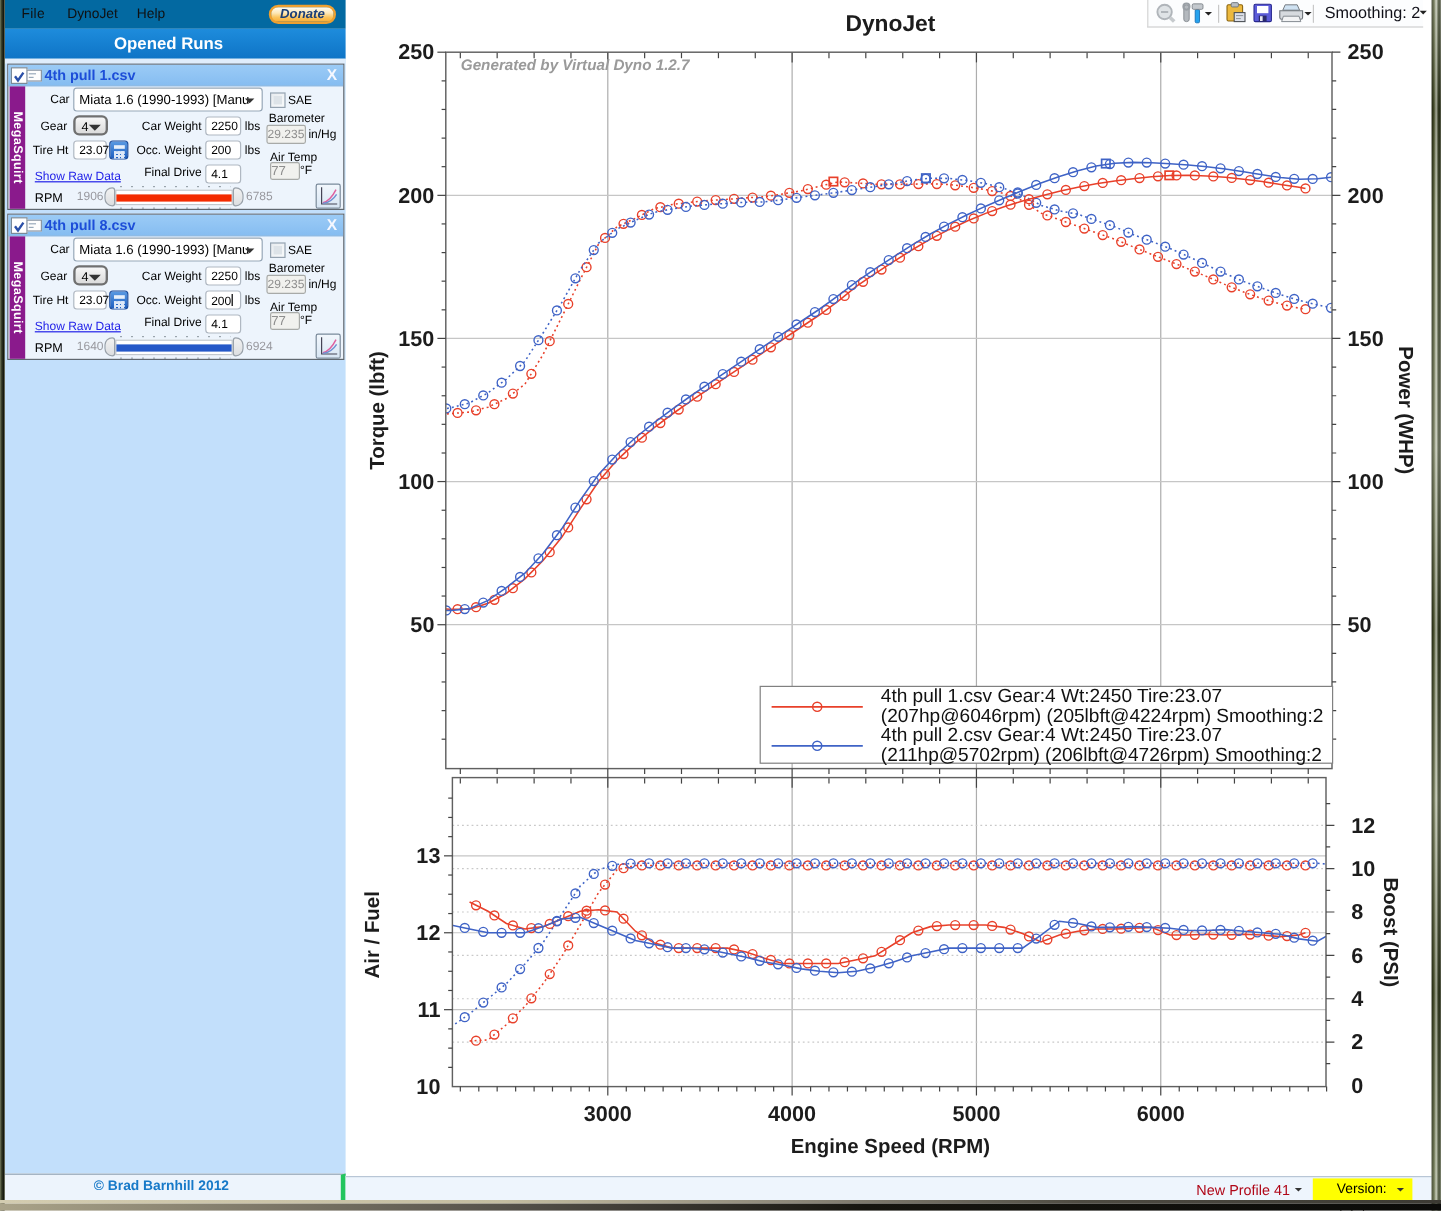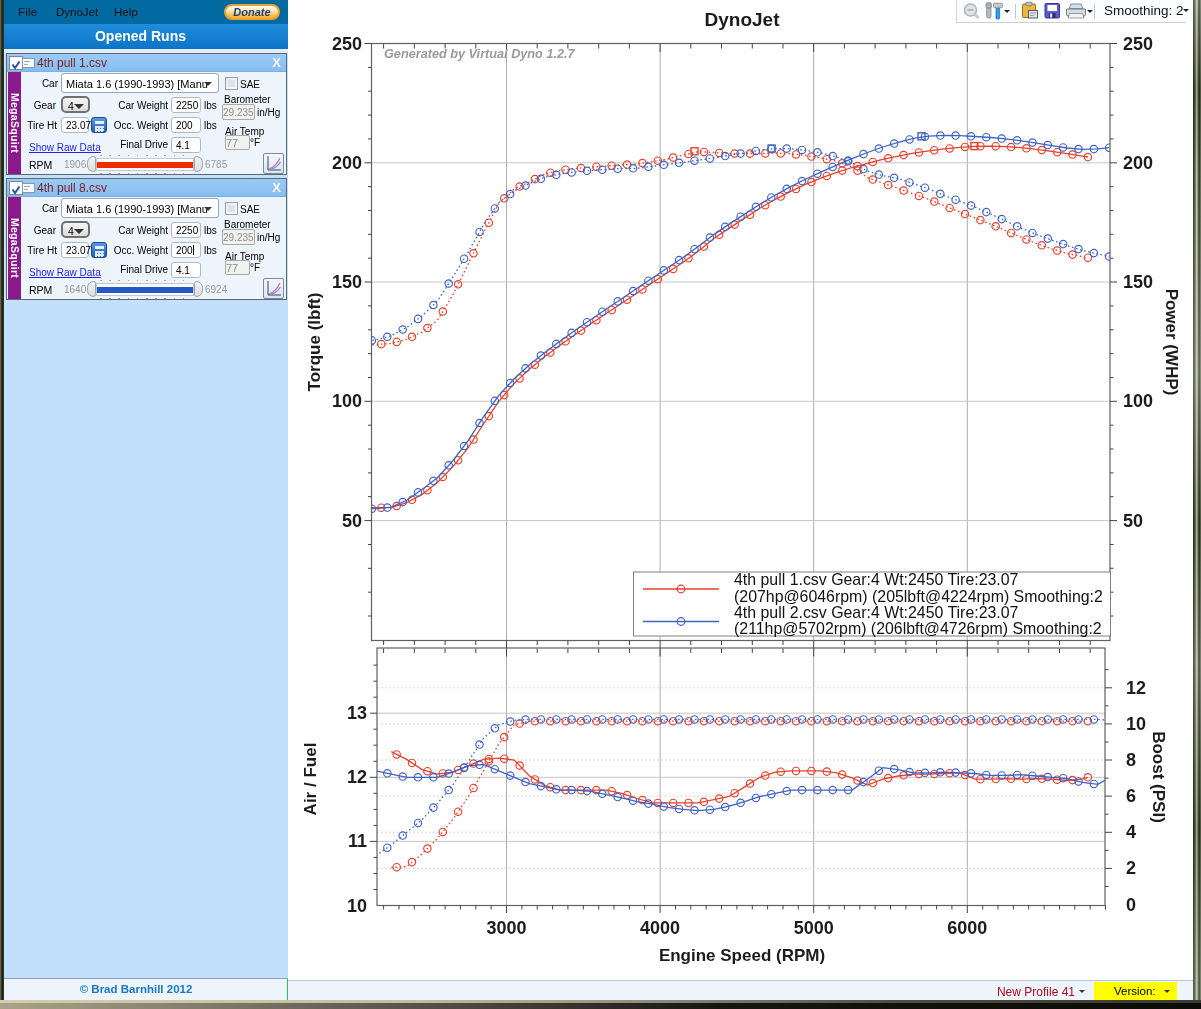--- a/index.html
+++ b/index.html
@@ -8,29 +8,29 @@
 #edgeR{left:1193px;top:0;width:8px;height:1009px;background:linear-gradient(90deg,#20250f,#515a33 25%,#c9cdbb 48%,#3a4226 70%,#2a301c 88%,#9aa08c)}
 #edgeB{left:0;top:1000px;width:1201px;height:3px;background:linear-gradient(90deg,#d3ccb0 0%,#c4bda1 35%,#8d887a 55%,#4e4b42 75%,#3c3a33 100%)}
 #edgeB2{left:0;top:1003px;width:1201px;height:6px;background:linear-gradient(90deg,#aaa389 0%,#55514a 35%,#16150f 60%,#0b0b09 100%)}
 #mainbg{left:4px;top:0;width:1189px;height:1000px;background:#fff}
 #menubar{left:4px;top:0;width:284px;height:24px;background:#0369a1}
 .mi{position:absolute;top:6px;font-size:11.5px;color:#101010}
 #donate{left:220px;top:4px;width:56px;height:16px;border-radius:8px;border:2px solid #eda030;background:linear-gradient(180deg,#fffdf5,#fde8b8 40%,#fbc55e 70%,#f9ae36);color:#1c3f77;font-size:11px;font-weight:bold;font-style:italic;text-align:center;line-height:12px}
 #toolbar{left:956px;top:0;width:230px;height:23px;background:#fcfdfe;border-left:1px solid #d4d4d4;border-bottom:1px solid #cfcfcf}
 #orhdr{left:4px;top:24px;width:284px;height:25px;background:linear-gradient(180deg,#1e8cdc,#0e74c6);color:#fff;font-weight:bold;font-size:14px;text-align:center;line-height:25px;text-indent:-11px}
 #lpanel{left:4px;top:49px;width:284px;height:929px;background:#c2dffb}
-#lfooter{left:4px;top:978px;width:284px;height:22px;background:#edf4fc;border-top:1px solid #93a5b5;border-right:1px solid #22c55e;color:#1779c8;font-weight:bold;font-size:11.5px;text-align:center;line-height:21px;text-indent:-19px}
+#lfooter{left:4px;top:978px;width:284px;height:22px;background:#edf4fc;border-top:1px solid #93a5b5;border-right:4px solid #22c55e;color:#1779c8;font-weight:bold;font-size:11.5px;text-align:center;line-height:21px;text-indent:-19px}
 #statusbar{left:288px;top:980px;width:905px;height:20px;background:#eef5fd;border-top:1px solid #b8c6d6}
 .runp{position:absolute;left:2px;width:281px;height:122px;background:#edf4fc;border:1px solid #5f676f}
 .rhdr{position:absolute;left:0;top:0;width:100%;height:18px;background:linear-gradient(180deg,#9bcbf6,#86bdf1);border-bottom:1px solid #7cb0e0}
 .rchk{position:absolute;left:2px;top:2px;width:14px;height:14px;background:#fff;border:1px solid #7b8a98}
 .rico{position:absolute;left:15px;top:3.5px;width:13px;height:10px;background:#fdfdfd;border:1px solid #8a97a5}
 .rico i{position:absolute;left:1px;top:2px;width:6px;height:1px;background:#9ab}
 .rico b{position:absolute;left:1px;top:5px;width:4px;height:1px;background:#9ab}
-.rttl{position:absolute;left:30px;top:2px;font-size:12px;font-weight:normal;color:#7f1d1d}
+.rttl{position:absolute;left:30px;top:2px;font-size:12px;font-weight:bold;color:#1d4ed8}
 .rx{position:absolute;right:5px;top:1px;font-size:13px;font-weight:bold;color:#f6f8ff}
 .mega{position:absolute;left:1px;top:18px;width:13px;height:102px;background:#8a1a8c}
 .mega span{position:absolute;left:-38px;top:45px;width:89px;transform:rotate(90deg);color:#fff;font-size:10.5px;font-weight:bold;text-align:center;letter-spacing:.3px}
 .lb{position:absolute;font-size:10px;color:#000;white-space:nowrap}
 .ra{text-align:right}
 .tb{position:absolute;background:#fff;border:1px solid #b0b8c2;border-radius:3px;font-size:10px;color:#000;padding:2px 0 0 4px;white-space:nowrap}
 .gb{position:absolute;background:#f1f1ee;border:1px solid #a8aaa8;border-radius:2px;font-size:11px;color:#8e8e8e;text-align:left;overflow:hidden}
 .combo{position:absolute;left:54px;top:19px;width:158px;height:20px;background:#fff;border:1px solid #98a8b8;border-radius:3px;font-size:11px;padding:4px 0 0 4px}
 .arr{position:absolute;width:0;height:0;border-left:4px solid transparent;border-right:4px solid transparent;border-top:4px solid #333}
 .gear{position:absolute;left:54px;top:42px;width:29px;height:17px;background:linear-gradient(180deg,#f6f6f6,#dcdcdc);border:2px solid #707070;border-radius:5px;font-size:10.5px;padding:2px 0 0 5px}

